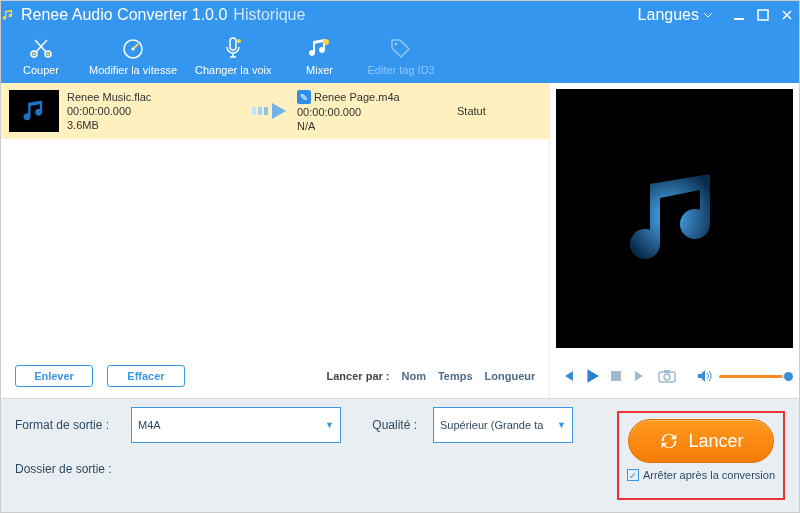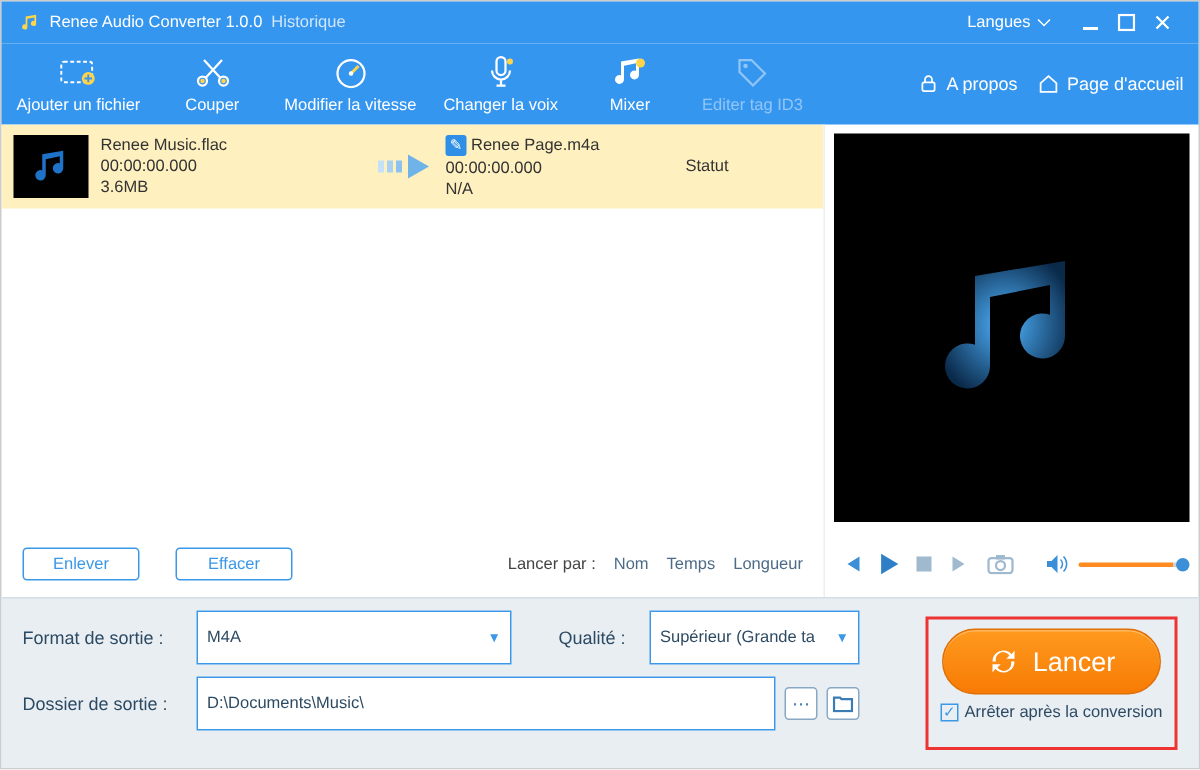--- a/index.html
+++ b/index.html
@@ -1,18 +1,18 @@
 <!DOCTYPE html>
 <html><head>
 <meta charset="utf-8">
 <style>
 * { margin: 0; padding: 0; box-sizing: border-box; font-family: "Segoe UI", Tahoma, sans-serif; }
 body { width: 800px; height: 513px; overflow: hidden; background: #fff; }
 .window { width: 800px; height: 513px; display: flex; flex-direction: column; border: 1px solid #ccc; }
-.titlebar { height: 28px; background: #3596f0; display: flex; align-items: center; padding: 0 12px; color: #fff; font-size: 11px; }
+.titlebar { height: 28px; background: #3596f0; display: flex; align-items: center; padding: 0 0; color: #fff; font-size: 16px; }
 .titlebar .logo { width: 14px; height: 14px; margin-right: 6px; }
 .titlebar .title { font-weight: 500; }
 .titlebar .subtitle { margin-left: 6px; color: #cfe6fc; }
 .titlebar .spacer { flex: 1; }
 .titlebar .langs { display: flex; align-items: center; gap: 4px; margin-right: 14px; cursor: pointer; }
 .titlebar .winbtn { width: 24px; height: 20px; display: flex; align-items: center; justify-content: center; cursor: pointer; }
 .toolbar { height: 54px; background: #3596f0; display: flex; align-items: center; padding: 0 10px; color: #fff; font-size: 11px; }
 .toolbar .tbtn { display: flex; flex-direction: column; align-items: center; justify-content: center; gap: 4px; margin-right: 18px; cursor: pointer; min-width: 60px; }
 .toolbar .tbtn.disabled { opacity: 0.45; cursor: default; }
 .toolbar .ticon { width: 24px; height: 24px; display: flex; align-items: center; justify-content: center; }
@@ -22,21 +22,21 @@
 .list { width: 550px; display: flex; flex-direction: column; border-right: 1px solid #eee; }
 .listbody { flex: 1; overflow: auto; }
 .row { display: flex; align-items: center; background: #fff0bf; height: 56px; font-size: 11px; color: #333; }
 .row .thumb { width: 50px; height: 42px; margin: 0 8px; background: #000; display: flex; align-items: center; justify-content: center; }
 .row .col { display: flex; flex-direction: column; gap: 2px; }
 .row .c1 { width: 180px; }
 .row .arrowcol { width: 50px; display: flex; align-items: center; justify-content: center; }
 .row .c2 { width: 160px; }
 .row .c3 { width: 70px; text-align: left; }
 .editicon { display: inline-flex; width: 14px; height: 14px; background: #2f8fe7; color: #fff; align-items: center; justify-content: center; margin-right: 3px; font-size: 10px; border-radius: 2px; }
-.listfooter { height: 44px; display: flex; align-items: center; padding: 0 14px; font-size: 11px; color: #3b6fa0; gap: 24px; }
+.listfooter { height: 44px; display: flex; align-items: center; padding: 0 14px; font-size: 11px; color: #3b6fa0; gap: 14px; font-weight: bold; }
 .pill { width: 78px; height: 22px; border: 1px solid #3b97e8; color: #3b97e8; border-radius: 3px; background: #fff; display: flex; align-items: center; justify-content: center; cursor: pointer; font-size: 11px; }
 .sort { margin-left: auto; display: flex; gap: 12px; color: #4d6b87; }
 .sort .lbl { color: #444; }
 .preview { width: 249px; display: flex; flex-direction: column; }
 .previewbox { flex: 1; background: #000; display: flex; align-items: center; justify-content: center; margin: 6px; }
 .controls { height: 44px; display: flex; align-items: center; padding: 0 10px; gap: 8px; }
 .ctrlbtn { width: 16px; height: 16px; display: flex; align-items: center; justify-content: center; color: #3a8fd6; cursor: pointer; }
 .volwrap { margin-left: auto; display: flex; align-items: center; gap: 6px; }
 .volbar { width: 70px; height: 3px; background: linear-gradient(to right, #ff8a1f 0%, #ff8a1f 90%, #d0d0d0 90%); position: relative; border-radius: 2px; }
 .voldot { position: absolute; right: -4px; top: -3px; width: 9px; height: 9px; border-radius: 50%; background: #3a8fd6; }
@@ -84,30 +84,20 @@
     <div class="winbtn">
         <svg width="12" height="12" viewBox="0 0 12 12">
           <path d="M2 2l8 8M10 2l-8 8" stroke="#fff" stroke-width="1.5"></path>
         </svg>
       </div>
   </div>
 
   <div class="toolbar">
     <div class="tbtn">
       <div class="ticon">
-          <svg width="28" height="22" viewBox="0 0 28 22">
-            <rect x="1" y="3" width="24" height="16" rx="2" fill="none" stroke="#fff" stroke-width="1.5" stroke-dasharray="3 2"></rect>
-            <circle cx="22" cy="16" r="5" fill="#ffd34a"></circle>
-            <path d="M22 13v6M19 16h6" stroke="#3596f0" stroke-width="1.5"></path>
-          </svg>
-        </div>
-      <span>Ajouter un fichier</span>
-    </div>
-    <div class="tbtn">
-      <div class="ticon">
           <svg width="24" height="22" viewBox="0 0 24 22">
             <circle cx="5" cy="17" r="3" fill="none" stroke="#fff" stroke-width="1.5"></circle>
             <circle cx="19" cy="17" r="3" fill="none" stroke="#fff" stroke-width="1.5"></circle>
             <path d="M7 15L18 3M17 15L6 3" stroke="#fff" stroke-width="1.5"></path>
             <circle cx="5" cy="17" r="1.5" fill="#ffd34a"></circle>
             <circle cx="19" cy="17" r="1.5" fill="#ffd34a"></circle>
           </svg>
         </div>
       <span>Couper</span>
     </div>
@@ -141,35 +131,20 @@
       <span>Mixer</span>
     </div>
     <div class="tbtn disabled">
       <div class="ticon">
           <svg width="24" height="22" viewBox="0 0 24 22">
             <path d="M3 3h8l9 9-8 8-9-9V3z" fill="none" stroke="#fff" stroke-width="1.5"></path>
             <circle cx="7" cy="7" r="1.5" fill="#fff"></circle>
           </svg>
         </div>
       <span>Editer tag ID3</span>
-    </div>
-    <div class="right">
-      <div class="lnk">
-        <svg width="14" height="14" viewBox="0 0 24 24">
-            <rect x="5" y="10" width="14" height="10" rx="2" fill="none" stroke="#fff" stroke-width="2"></rect>
-            <path d="M8 10V7a4 4 0 0 1 8 0v3" fill="none" stroke="#fff" stroke-width="2"></path>
-          </svg>
-        <span>A propos</span>
-      </div>
-      <div class="lnk">
-        <svg width="14" height="14" viewBox="0 0 24 24">
-            <path d="M3 11l9-8 9 8v10H3V11z" fill="none" stroke="#fff" stroke-width="2"></path>
-          </svg>
-        <span>Page d'accueil</span>
-      </div>
     </div>
   </div>
 
   <div class="main">
     <div class="list">
       <div class="listbody">
         <div class="row">
           <div class="thumb">
             <svg width="30" height="28" viewBox="0 0 24 24">
                 <path d="M9 17a3 3 0 1 1-2-2.83V5l12-2v10a3 3 0 1 1-2-2.83V6.2L9 7.8V17z" fill="#1e72c7"></path>
@@ -275,32 +250,20 @@
       <div class="select">
         <span>M4A</span>
         <span class="arr">▼</span>
       </div>
       <div class="label" style="text-align:right">Qualité :</div>
       <div class="select">
         <span>Supérieur (Grande ta</span>
         <span class="arr">▼</span>
       </div>
       <div class="label">Dossier de sortie :</div>
-      <div class="pathrow">
-        <div class="select pathinput">
-          <span>D:\Documents\Music\</span>
-          <span></span>
-        </div>
-        <div class="iconbtn">⋯</div>
-        <div class="iconbtn">
-          <svg width="14" height="12" viewBox="0 0 14 12">
-              <path d="M1 2h4l1 1h7v8H1z" fill="none" stroke="#3b7cb5" stroke-width="1.5"></path>
-            </svg>
-        </div>
-      </div>
     </div>
 
     <div class="launchwrap">
       <div class="launch">
         <svg width="22" height="22" viewBox="0 0 24 24">
             <path d="M4 12a8 8 0 0 1 13.9-5.3L20 4v6h-6l2.4-2.4A5.5 5.5 0 0 0 6.5 12M20 12a8 8 0 0 1-13.9 5.3L4 20v-6h6l-2.4 2.4A5.5 5.5 0 0 0 17.5 12" fill="#fff"></path>
           </svg>
         <span>Lancer</span>
       </div>
       <div class="stopline">

